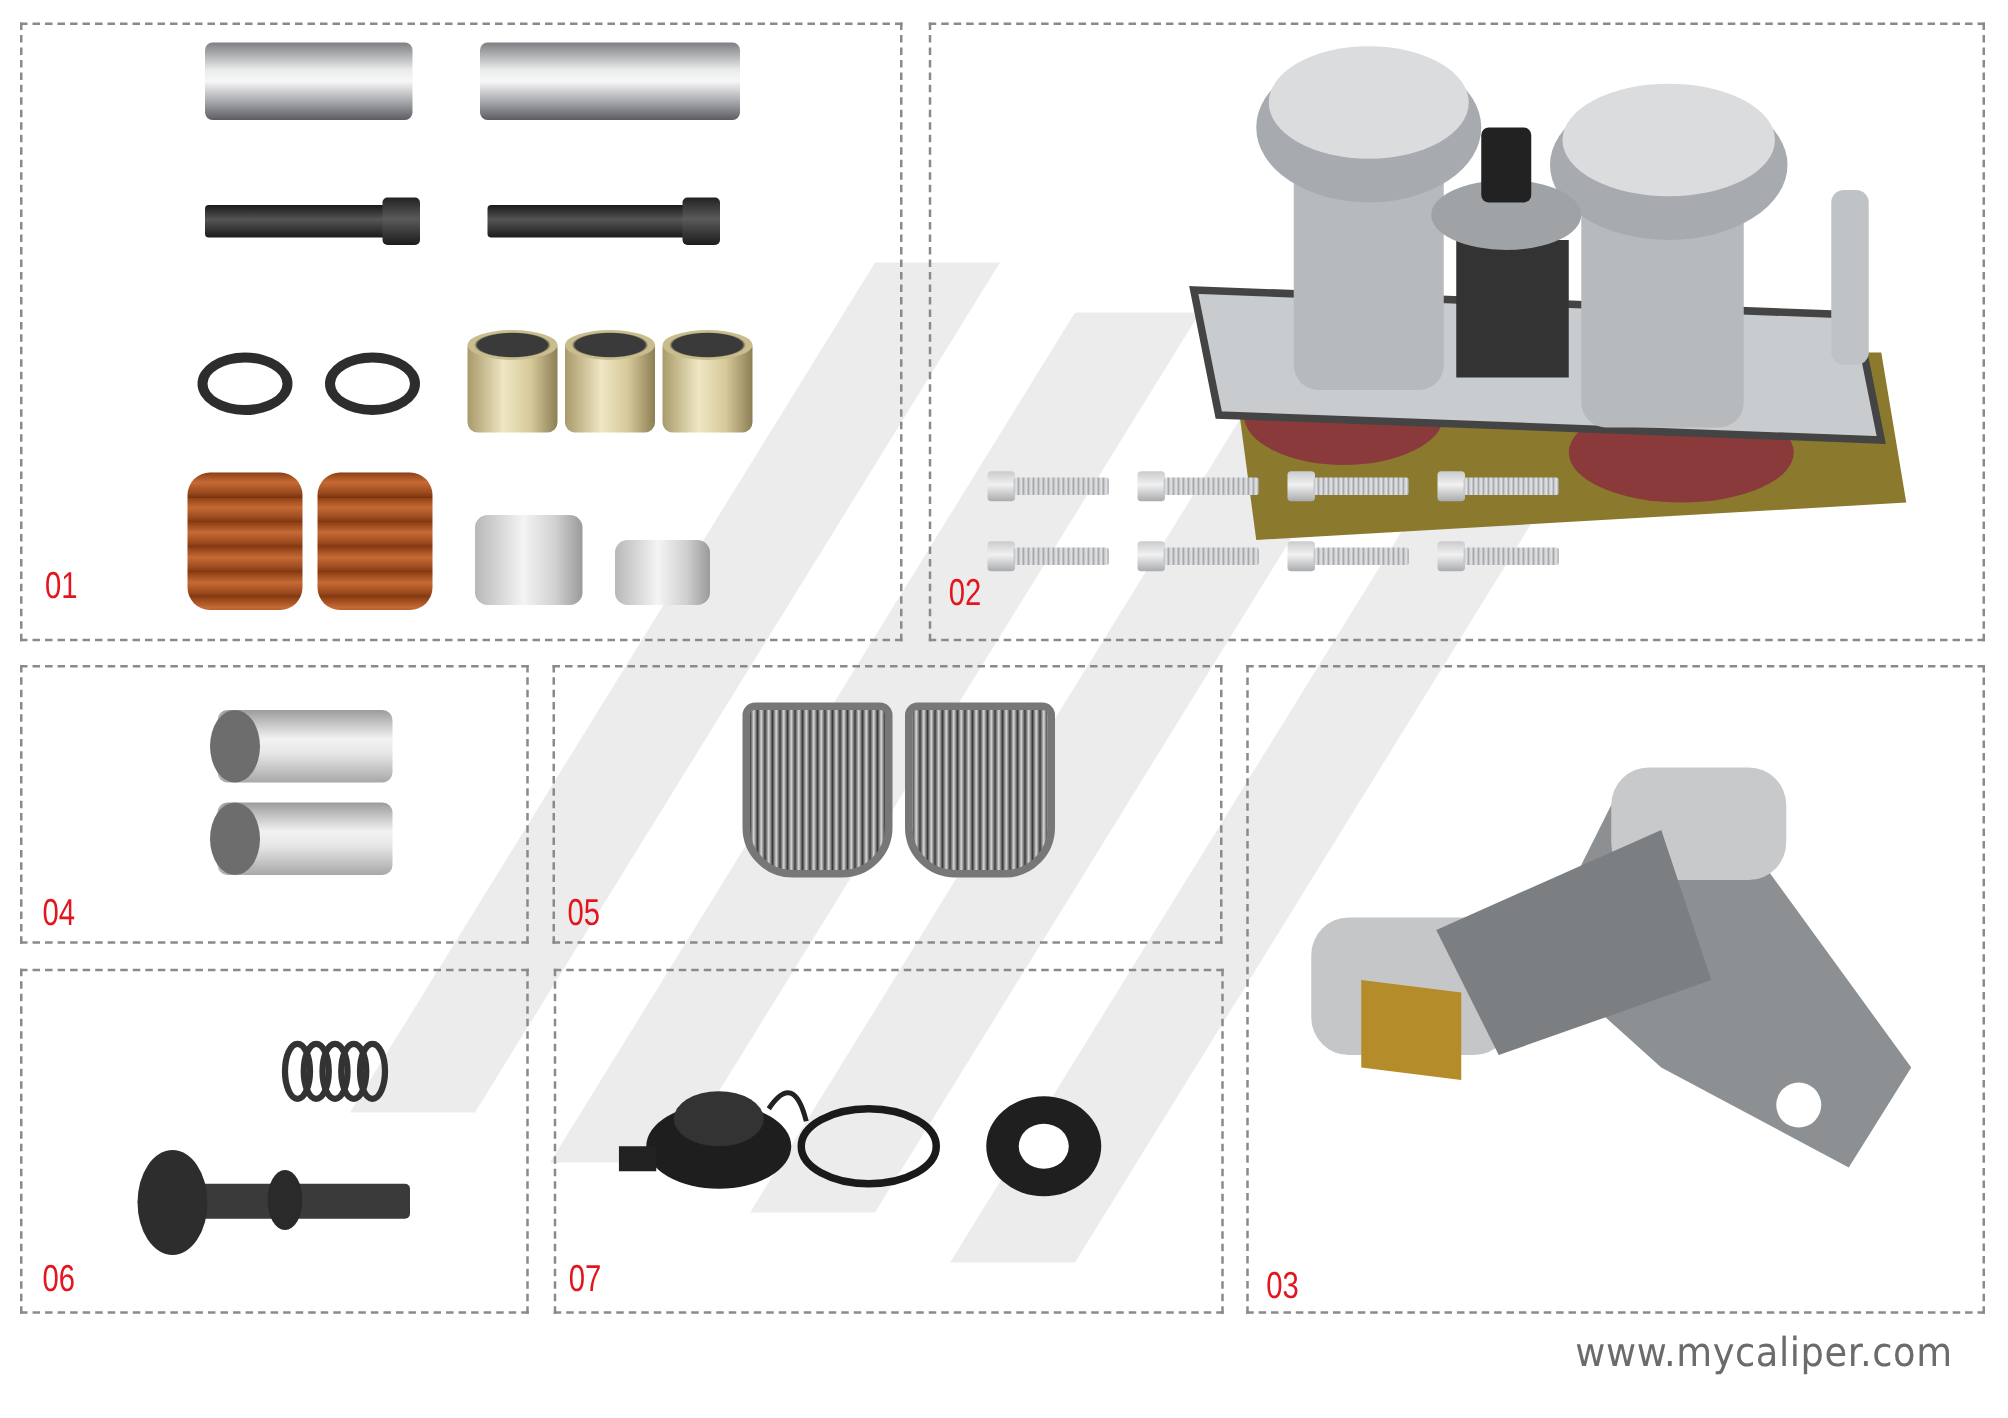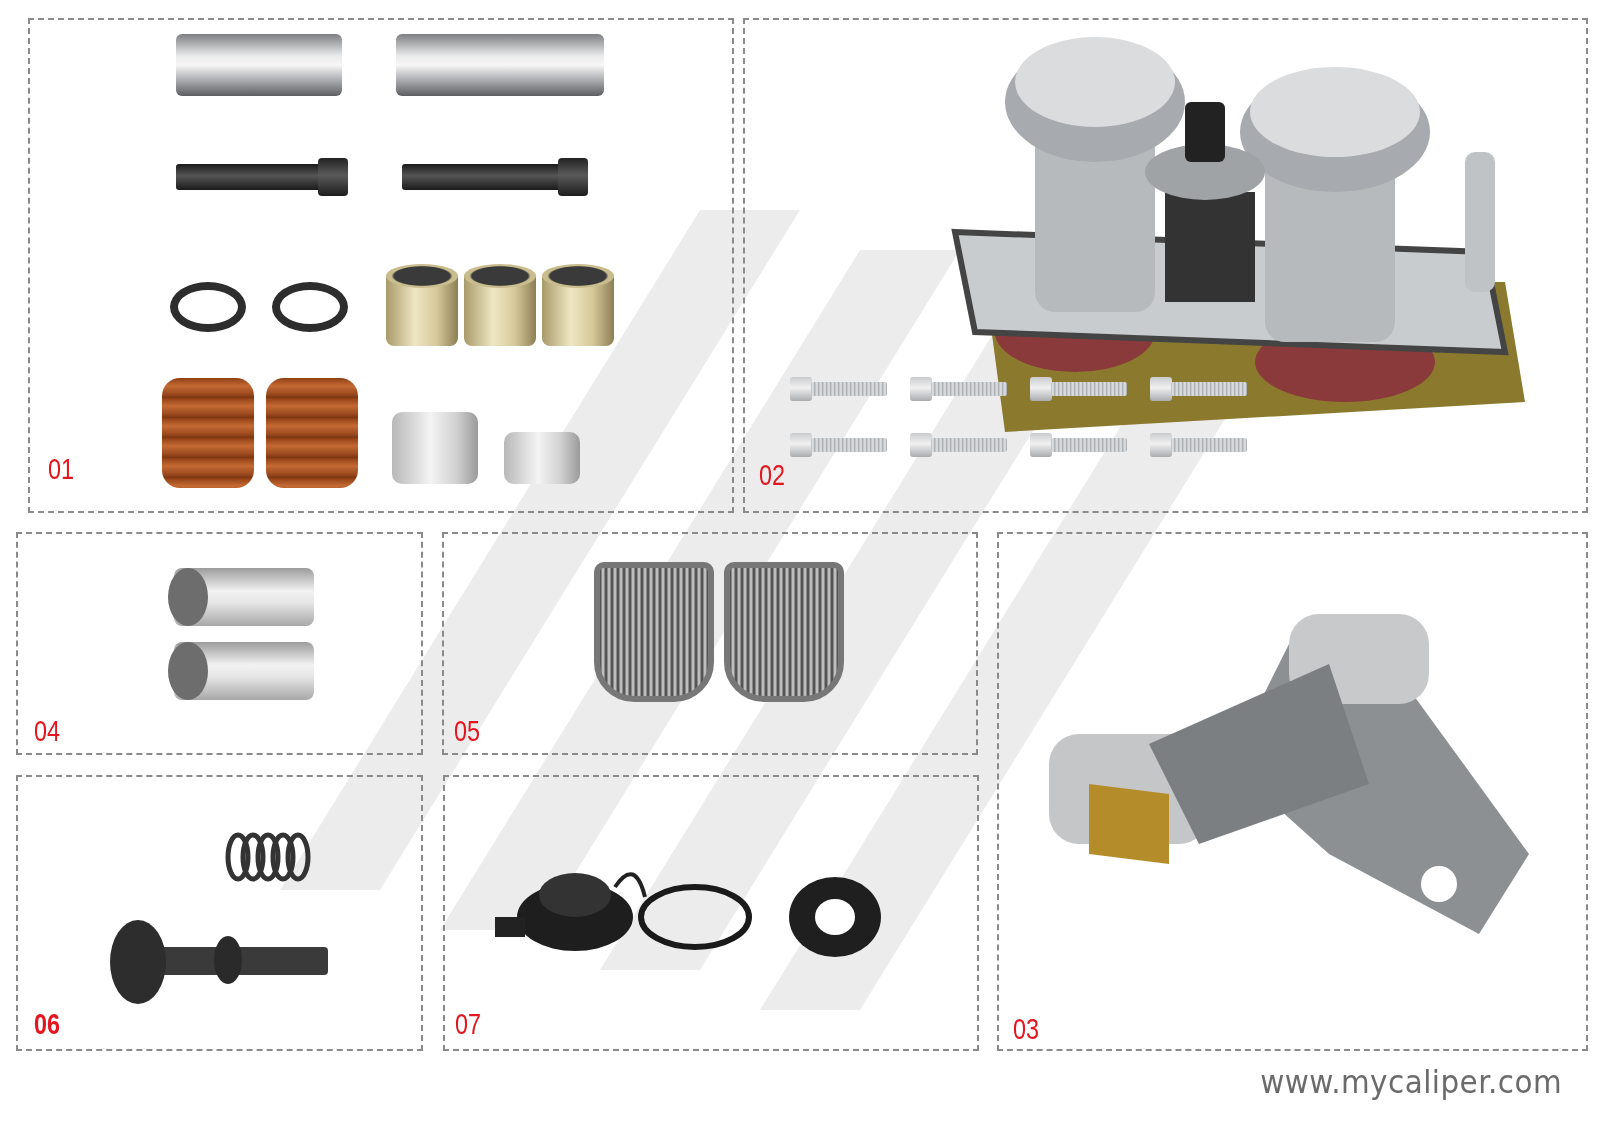--- a/index.html
+++ b/index.html
@@ -28,21 +28,21 @@
 
 <svg class="watermark" viewBox="0 0 1100 900">
   <g fill="#000">
     <polygon points="0,760 420,80 520,80 100,760"></polygon>
     <polygon points="160,800 580,120 680,120 260,800"></polygon>
     <polygon points="320,840 740,160 840,160 420,840"></polygon>
     <polygon points="480,880 900,200 1000,200 580,880"></polygon>
   </g>
 </svg>
 
-<div class="panel" style="left:28px;top:18px;width:706px;height:495px;">
+<div class="panel" style="left:16px;top:18px;width:706px;height:495px;">
   <div class="pin" style="left:146px;top:14px;width:166px;height:62px;"></div>
   <div class="pin" style="left:366px;top:14px;width:208px;height:62px;"></div>
   <div class="bolt" style="left:146px;top:144px;width:150px;height:26px;"></div>
   <div class="bolt-head" style="left:288px;top:138px;width:30px;height:38px;"></div>
   <div class="bolt" style="left:372px;top:144px;width:160px;height:26px;"></div>
   <div class="bolt-head" style="left:528px;top:138px;width:30px;height:38px;"></div>
   <div class="ring" style="left:140px;top:262px;width:76px;height:50px;"></div>
   <div class="ring" style="left:242px;top:262px;width:76px;height:50px;"></div>
   <div class="bush" style="left:356px;top:250px;width:72px;height:76px;"></div>
   <div class="bush-top" style="left:356px;top:244px;width:72px;height:24px;"></div>
@@ -112,21 +112,21 @@
     <polygon points="260,40 340,30 500,250 450,330 300,250 200,160" fill="#8d9093"></polygon>
     <rect x="260" y="10" width="140" height="90" rx="30" fill="#c7c9cb"></rect>
     <rect x="20" y="130" width="160" height="110" rx="30" fill="#c4c6c8"></rect>
     <polygon points="120,140 300,60 340,180 170,240" fill="#7c7f82"></polygon>
     <polygon points="60,180 140,190 140,260 60,250" fill="#b48c2a"></polygon>
     <circle cx="410" cy="280" r="18" fill="#fff"></circle>
   </svg>
   <div class="label" style="left:14px;top:480px;">03</div>
 </div>
 
-<div class="panel" style="left:16px;top:775px;width:407px;height:276px;font-weight:bold;">
+<div class="panel" style="left:16px;top:775px;width:407px;height:276px;">
   <svg style="position:absolute;left:80px;top:50px;" width="260" height="200" viewBox="0 0 260 200">
     <g fill="none" stroke="#333" stroke-width="5">
       <ellipse cx="140" cy="30" rx="10" ry="22"></ellipse>
       <ellipse cx="155" cy="30" rx="10" ry="22"></ellipse>
       <ellipse cx="170" cy="30" rx="10" ry="22"></ellipse>
       <ellipse cx="185" cy="30" rx="10" ry="22"></ellipse>
       <ellipse cx="200" cy="30" rx="10" ry="22"></ellipse>
     </g>
     <rect x="30" y="120" width="200" height="28" rx="4" fill="#3a3a3a"></rect>
     <ellipse cx="130" cy="133" rx="14" ry="24" fill="#2a2a2a"></ellipse>

